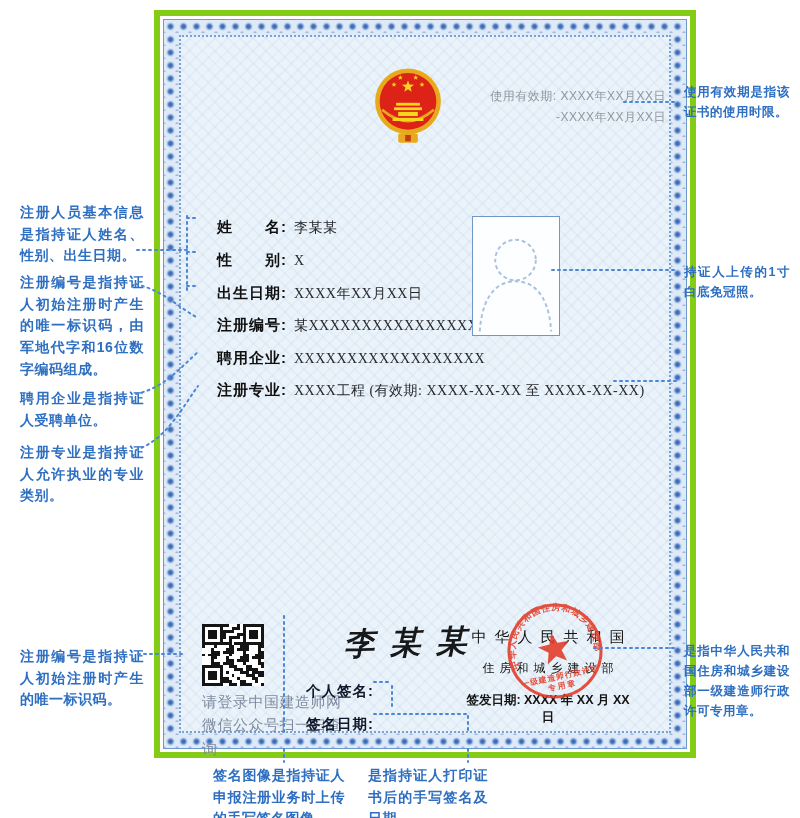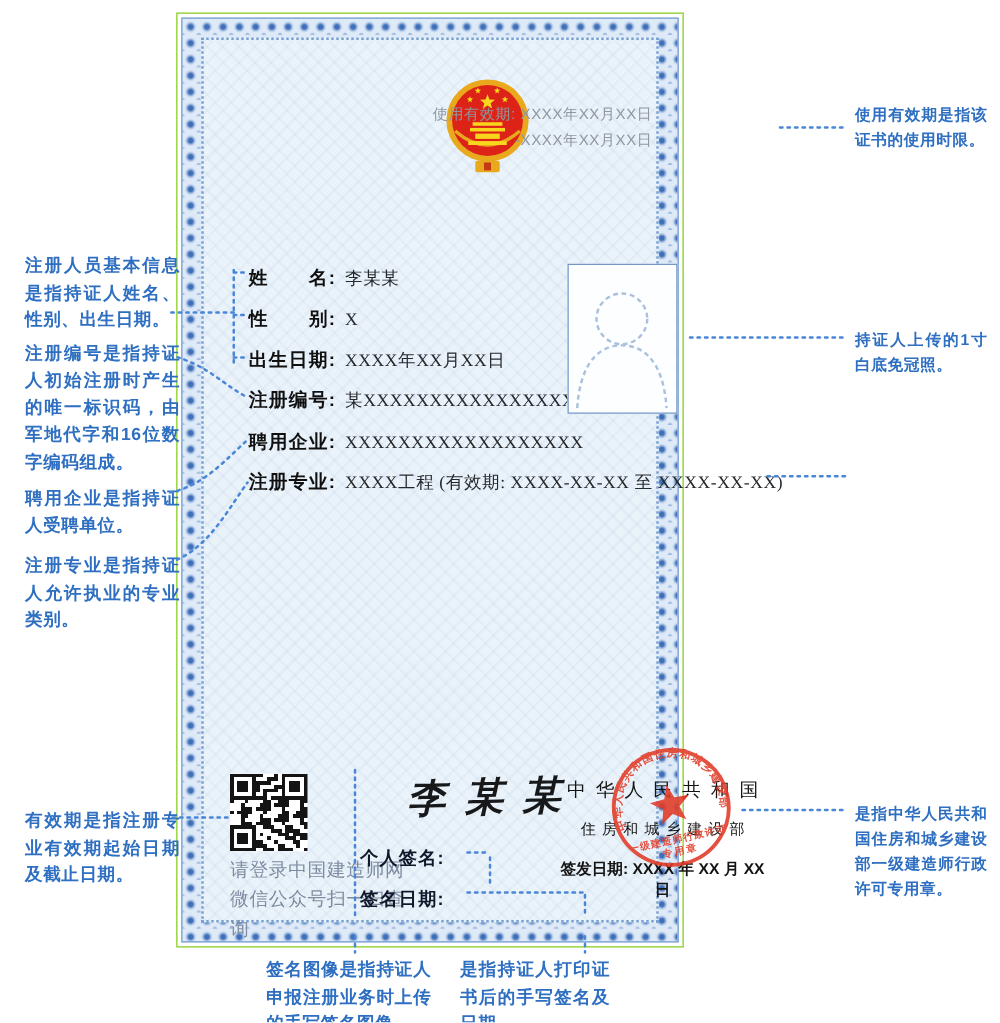--- a/index.html
+++ b/index.html
@@ -1,21 +1,21 @@
 <!DOCTYPE html>
 <html><head>
 <meta charset="utf-8">
 <style>
   * { margin:0; padding:0; box-sizing:border-box; }
   html,body { width:800px; height:818px; background:#ffffff; font-family:"Liberation Sans", sans-serif; }
   #canvas { position:relative; width:800px; height:818px; background:#fff; overflow:hidden; }
 
   
-  .cert { position:absolute; left:141px; top:10px; width:406px; height:748px;
-          background:#fff; border:1px solid #84cc16; }
+  .cert { position:absolute; left:154px; top:10px; width:542px; height:748px;
+          background:#fff; border:6px solid #84cc16; }
   .band { position:absolute; inset:3px; border:1px solid #6f9ad0;
           background-color:#dfeaf8;
           background-image:
             radial-gradient(circle at 6.5px 6.5px, #3f6fb8 1.7px, rgba(63,111,184,.55) 2.7px, rgba(120,160,210,.25) 3.8px, transparent 4.8px),
             radial-gradient(circle at 0 13px, rgba(63,111,184,.4) 1.1px, transparent 2.2px),
             radial-gradient(circle at 13px 13px, rgba(63,111,184,.4) 1.1px, transparent 2.2px);
           background-size:13px 13px; }
   .sheet { position:absolute; inset:19px; background-color:#ebf3fa;
            border:2px dotted #79a1d2;
            background-image:
@@ -313,21 +313,21 @@
           <text x="60" y="103" font-size="9" font-weight="bold" text-anchor="middle" letter-spacing="2">专用章</text>
         </g>
       </svg>
     </div>
   </div>
 
   <div class="ann ann-left ann-l1">注册人员基本信息是指持证人姓名、性别、出生日期。</div>
   <div class="ann ann-left ann-l2">注册编号是指持证人初始注册时产生的唯一标识码，由军地代字和16位数字编码组成。</div>
   <div class="ann ann-left ann-l3">聘用企业是指持证人受聘单位。</div>
   <div class="ann ann-left ann-l4">注册专业是指持证人允许执业的专业类别。</div>
-  <div class="ann ann-left ann-l5">有效期是指注册专业有效期起始日期及截止日期。</div>
+  <div class="ann ann-left ann-l5">注册编号是指持证人初始注册时产生的唯一标识码。</div>
 
   <div class="ann ann-right ann-r1">使用有效期是指该证书的使用时限。</div>
   <div class="ann ann-right ann-r2">持证人上传的1寸白底免冠照。</div>
   <div class="ann ann-right ann-r4">是指中华人民共和国住房和城乡建设部一级建造师行政许可专用章。</div>
 
   <div class="ann ann-b1">签名图像是指持证人申报注册业务时上传的手写签名图像。</div>
   <div class="ann ann-b2">是指持证人打印证书后的手写签名及日期。</div>
 
   <svg id="leaders" width="800" height="818">
     <g fill="none" stroke="#4a86d8" stroke-width="2" stroke-linecap="round" stroke-dasharray="2 4">

